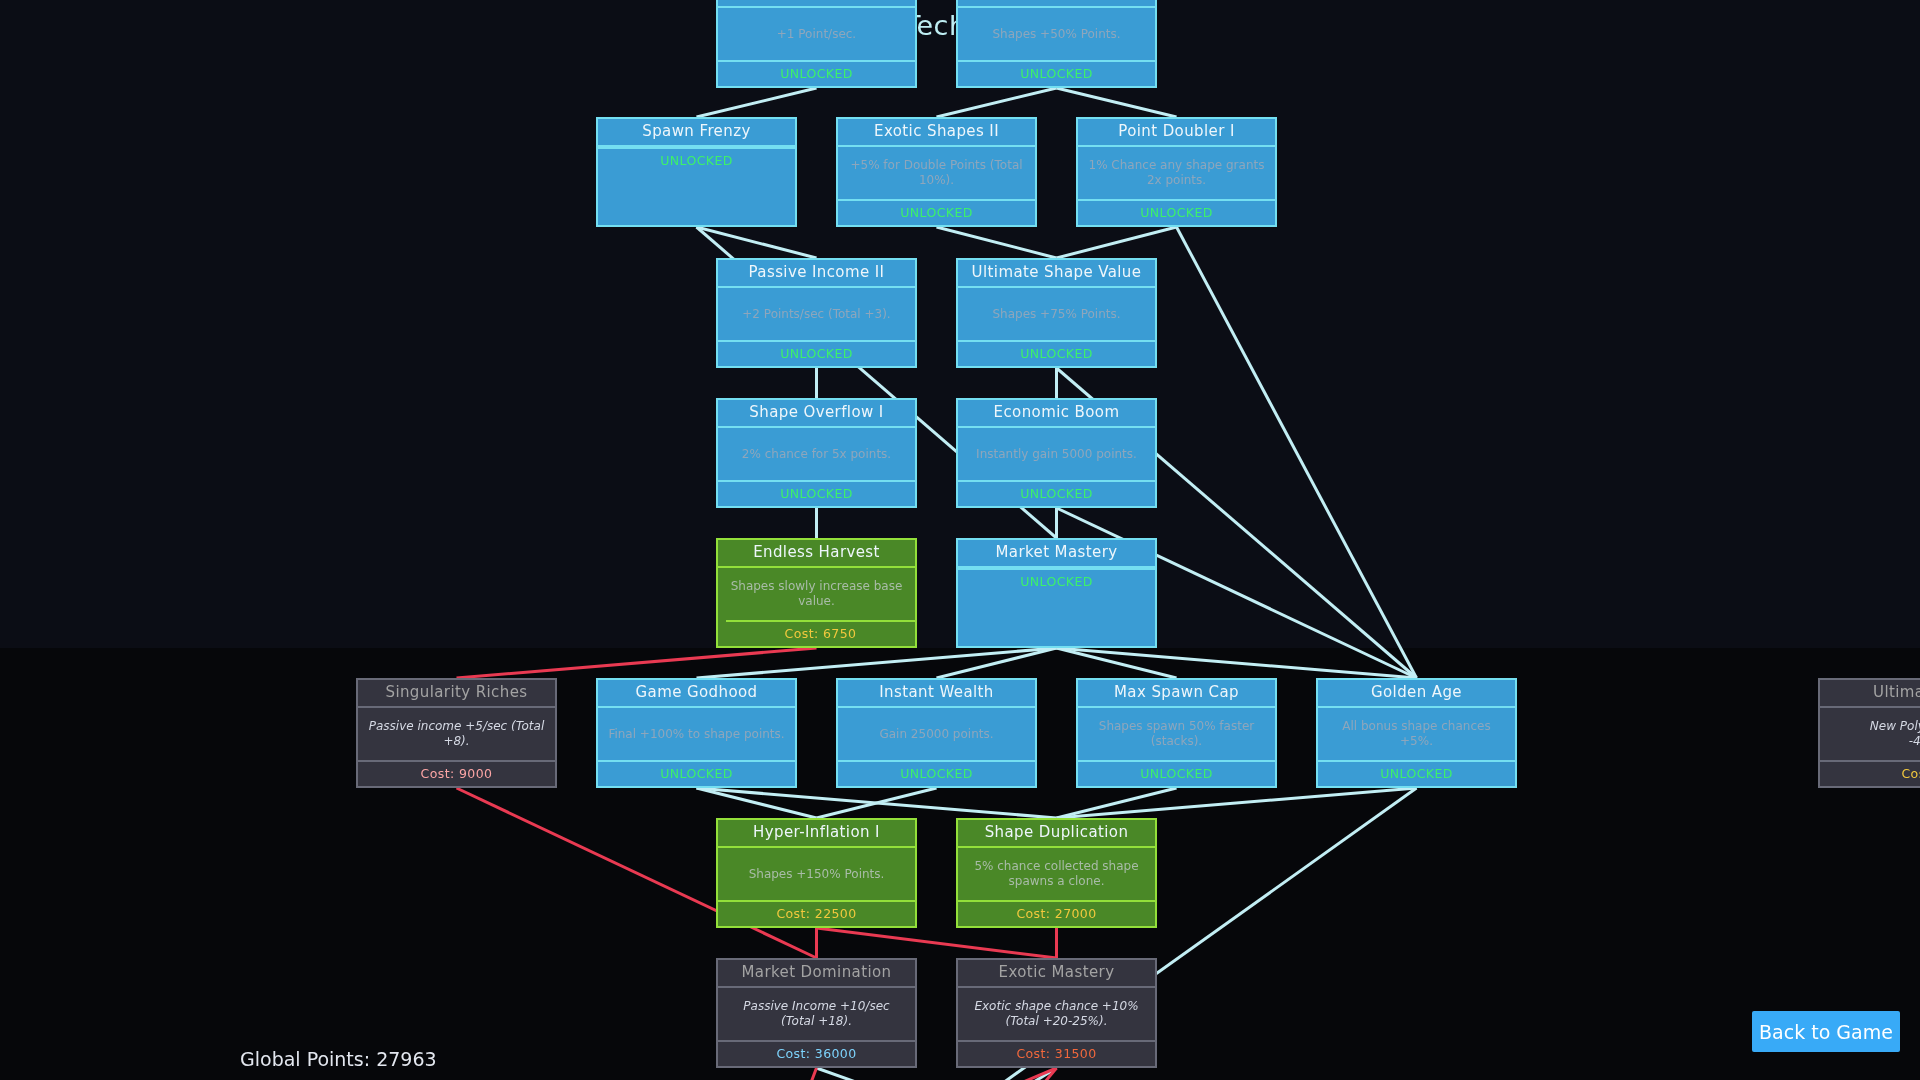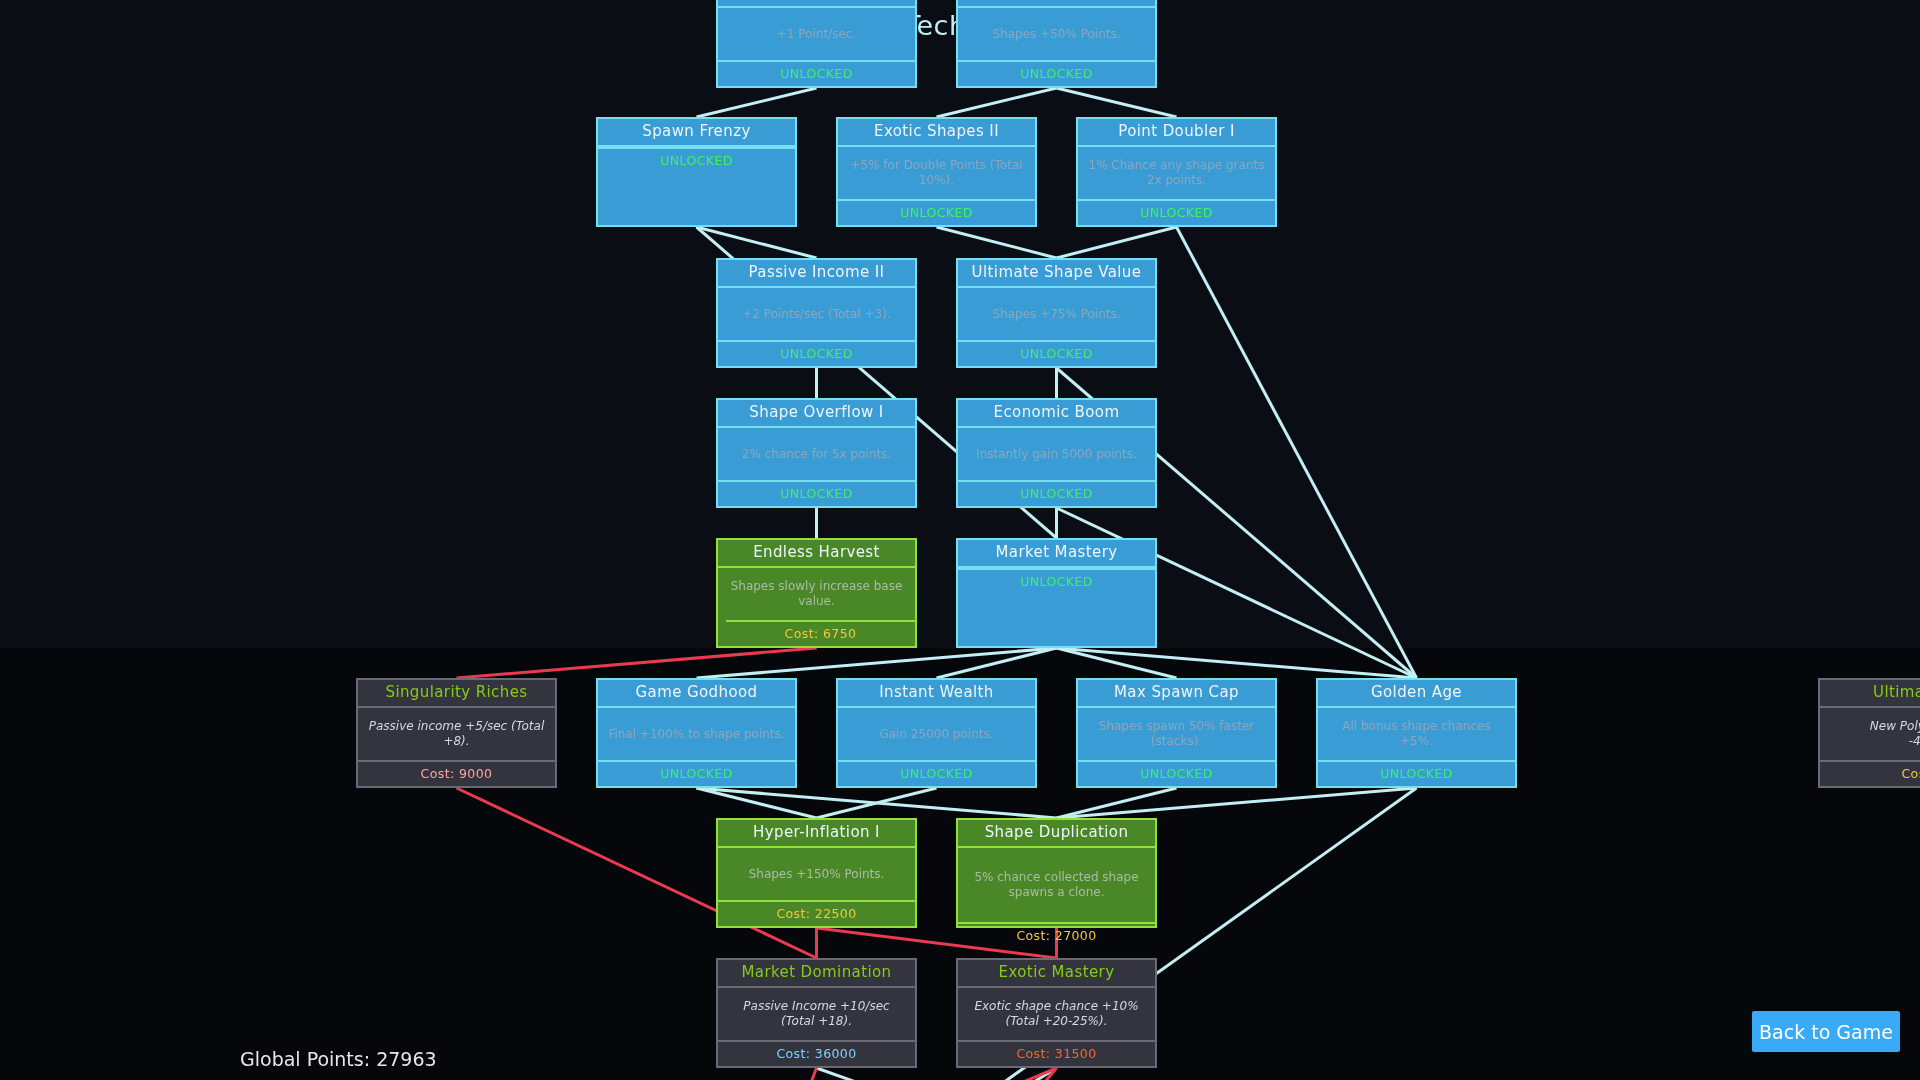--- a/index.html
+++ b/index.html
@@ -21,21 +21,21 @@
         font-size:12.5px;letter-spacing:0.4px;flex:0 0 auto;}
   .node.unlocked{background:#3a9cd4;border-color:#74dff1;}
   .node.unlocked .node-title{border-color:#74dff1;color:#eef6fb;}
   .node.unlocked .node-status{border-color:#74dff1;}
   .node.unlocked .node-desc{color:#8ea6bc;}
   .node.available{background:#4a8827;border-color:#93e03a;}
   .node.available .node-title{border-color:#93e03a;color:#eef6fb;}
   .node.available .node-status{border-color:#93e03a;}
   .node.available .node-desc{color:#a9bca8;}
   .node.locked{background:#34343f;border-color:#686a78;}
-  .node.locked .node-title{border-color:#686a78;color:#84cc16;}
+  .node.locked .node-title{border-color:#686a78;color:#a3a3a3;}
   .node.locked .node-status{border-color:#686a78;}
   .node.locked .node-desc{color:#d5d9e4;font-style:italic;}
   .global-points{position:absolute;left:240px;top:1048px;font-size:19px;color:#e3e7ef;z-index:4;}
   .back-btn{position:absolute;left:1752px;top:1011px;width:148px;height:41px;
       background:#38aaf7;color:#ffffff;border:none;border-radius:2px;font-size:19px;
       font-family:"DejaVu Sans","Liberation Sans",sans-serif;cursor:pointer;z-index:4;}
 </style>
 </head>
 <body>
 
@@ -161,21 +161,21 @@
         <div class="node-title">Ultimate Po</div>
         <div class="node-desc">New PolyBots -2
 -45</div>
         <div class="node-status" style="color: rgb(242, 200, 62);">Cost:</div>
       </div>
       <div class="node available" style="left: 716px; top: 818px;">
         <div class="node-title">Hyper-Inflation I</div>
         <div class="node-desc">Shapes +150% Points.</div>
         <div class="node-status" style="color: rgb(242, 200, 62);">Cost: 22500</div>
       </div>
-      <div class="node available" style="left: 956px; top: 818px; gap: 22px;">
+      <div class="node available" style="left: 956px; top: 818px;">
         <div class="node-title">Shape Duplication</div>
         <div class="node-desc">5% chance collected shape spawns a clone.</div>
         <div class="node-status" style="color: rgb(242, 200, 62);">Cost: 27000</div>
       </div>
       <div class="node locked" style="left: 716px; top: 958px;">
         <div class="node-title">Market Domination</div>
         <div class="node-desc">Passive Income +10/sec (Total +18).</div>
         <div class="node-status" style="color: #7dd3fc;">Cost: 36000</div>
       </div>
       <div class="node locked" style="left: 956px; top: 958px;">

